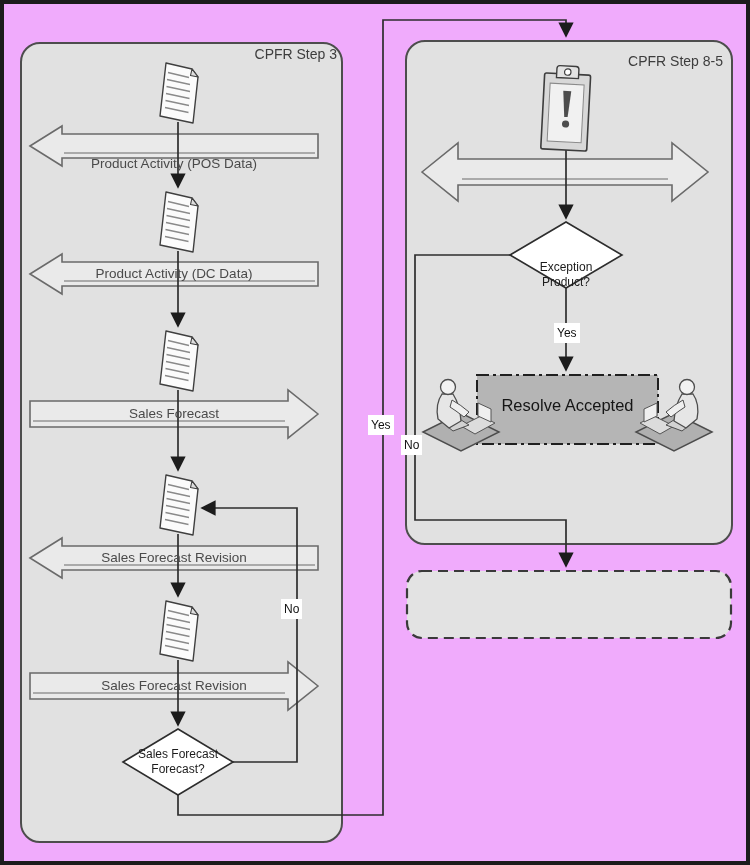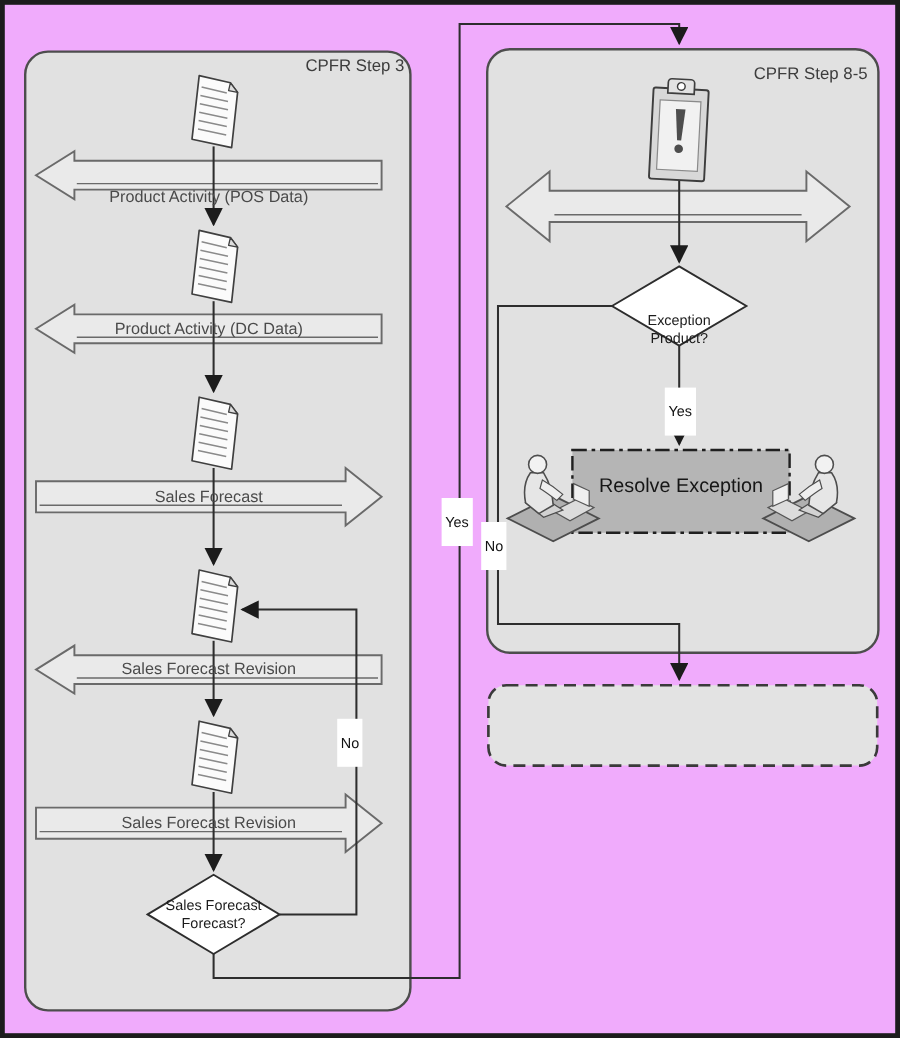--- a/index.html
+++ b/index.html
@@ -21,21 +21,21 @@
   .banner-label { position:absolute; left:30px; width:288px; text-align:center;
                   font-size:13.5px; height:16px; line-height:16px; color:#4a4a4a; z-index:10; }
   #bl0 { top:156px; } #bl1 { top:266px; } #bl2 { top:406px; } #bl3 { top:550px; } #bl4 { top:678px; }
   #bl5 { position:absolute; left:422px; width:286px; top:163px; text-align:center;
          font-size:14px; height:17px; line-height:17px; color:#4a4a4a; z-index:10; }
   .dtext { position:absolute; width:120px; text-align:center; font-size:12px; line-height:15px;
            color:#1c1c1c; z-index:10; }
   #d1 { left:118px; top:747px; }
   #d2 { left:506px; top:240px;margin-top:20px; }
   .tag { position:absolute; background:#ffffff; font-size:12px; line-height:14px;
-         padding:13px 3px; color:#111111; z-index:10; }
+         padding:3px 3px; color:#111111; z-index:10; }
   #tag-yes-left  { left:368px; top:415px; }
   #tag-no-left   { left:281px; top:599px; }
   #tag-yes-right { left:554px; top:323px; }
   #tag-no-right  { left:401px; top:435px; }
   #resolve-label { position:absolute; left:477px; top:396px; width:181px; text-align:center;
                    font-size:16.5px; color:#161616; z-index:10; }
   #step6-label { position:absolute; left:407px; top:595px; width:325px; text-align:center;
                  font-size:15.5px; color:#4d4d4d; z-index:10; }
 </style>
 </head>
@@ -146,16 +146,16 @@
   <div class="dtext" id="d2">
     <div>Exception</div>
     <div>Product?</div>
   </div>
 
   <div class="tag" id="tag-yes-left">Yes</div>
   <div class="tag" id="tag-no-left">No</div>
   <div class="tag" id="tag-yes-right">Yes</div>
   <div class="tag" id="tag-no-right">No</div>
 
-  <div id="resolve-label">Resolve Exception</div>
+  <div id="resolve-label">Resolve Accepted</div>
 
   <div class="frame"></div>
 </div>
 
 </body></html>

